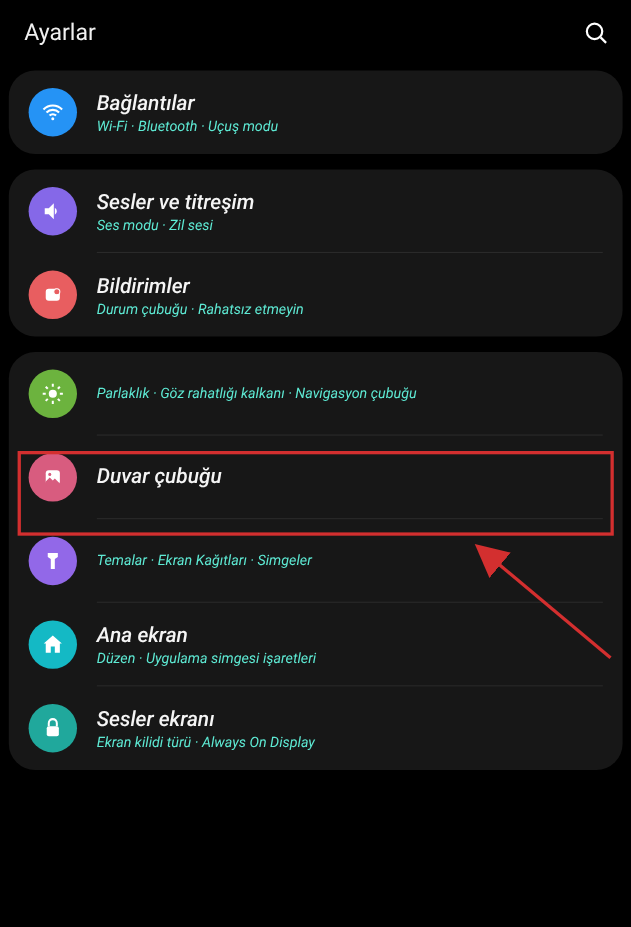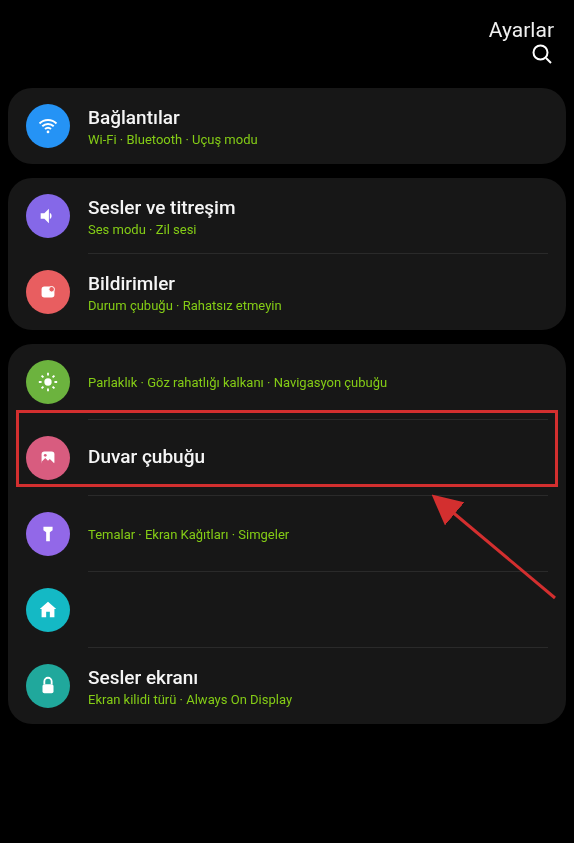--- a/index.html
+++ b/index.html
@@ -12,35 +12,35 @@
       height: 843px;
       background: #000;
       font-family: -apple-system, BlinkMacSystemFont, 'Segoe UI', Roboto, sans-serif;
       color: #fff;
       overflow: hidden;
       position: relative;
     }
     .header {
       display: flex;
       justify-content: space-between;
-      align-items: flex-end;
+      align-items: flex-start;
       padding: 18px 20px 18px 22px;
-      flex-direction: column;
     }
     .header-title {
       font-size: 21px;
       font-weight: 400;
       color: #f0f0f0;
     }
     .search-icon svg {
       width: 24px;
       height: 24px;
     }
     .settings-list {
       padding: 0 8px;
+      font-style: italic;
     }
     .group {
       background: #171717;
       border-radius: 24px;
       margin-bottom: 14px;
       overflow: hidden;
     }
     .item {
       display: flex;
       align-items: center;
@@ -74,21 +74,21 @@
       flex: 1;
     }
     .item-title {
       font-size: 19px;
       font-weight: 500;
       color: #f5f5f5;
       margin-bottom: 3px;
     }
     .item-sub {
       font-size: 13px;
-      color: #84cc16;
+      color: #5eead4;
     }
     .highlight {
       position: absolute;
       border: 3px solid #d32f2f;
       pointer-events: none;
       z-index: 10;
     }
     .arrow {
       position: absolute;
       pointer-events: none;
@@ -201,20 +201,24 @@
       <div class="item-text">
         <div class="item-sub">Temalar · Ekran Kağıtları · Simgeler</div>
       </div>
     </div>
     <div class="item">
       <div class="icon-wrap ic-teal">
         <svg viewBox="0 0 24 24" fill="#fff">
             <path d="M12 3l9 8h-2v9h-5v-6h-4v6H5v-9H3l9-8z"></path>
           </svg>
       </div>
+      <div class="item-text">
+        <div class="item-title">Ana ekran</div>
+        <div class="item-sub">Düzen · Uygulama simgesi işaretleri</div>
+      </div>
     </div>
     <div class="item">
       <div class="icon-wrap ic-darkteal">
         <svg viewBox="0 0 24 24" fill="#fff">
             <rect x="6" y="10" width="12" height="10" rx="2"></rect>
             <path d="M8 10V7a4 4 0 018 0v3" fill="none" stroke="#fff" stroke-width="2"></path>
           </svg>
       </div>
       <div class="item-text">
         <div class="item-title">Sesler ekranı</div>

